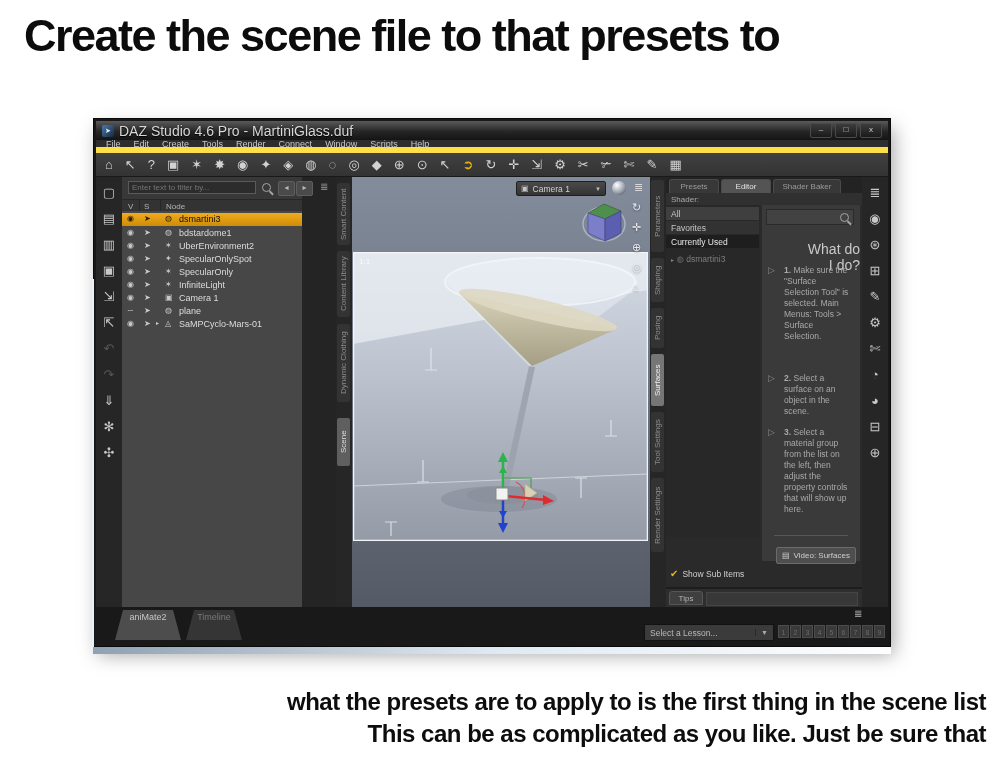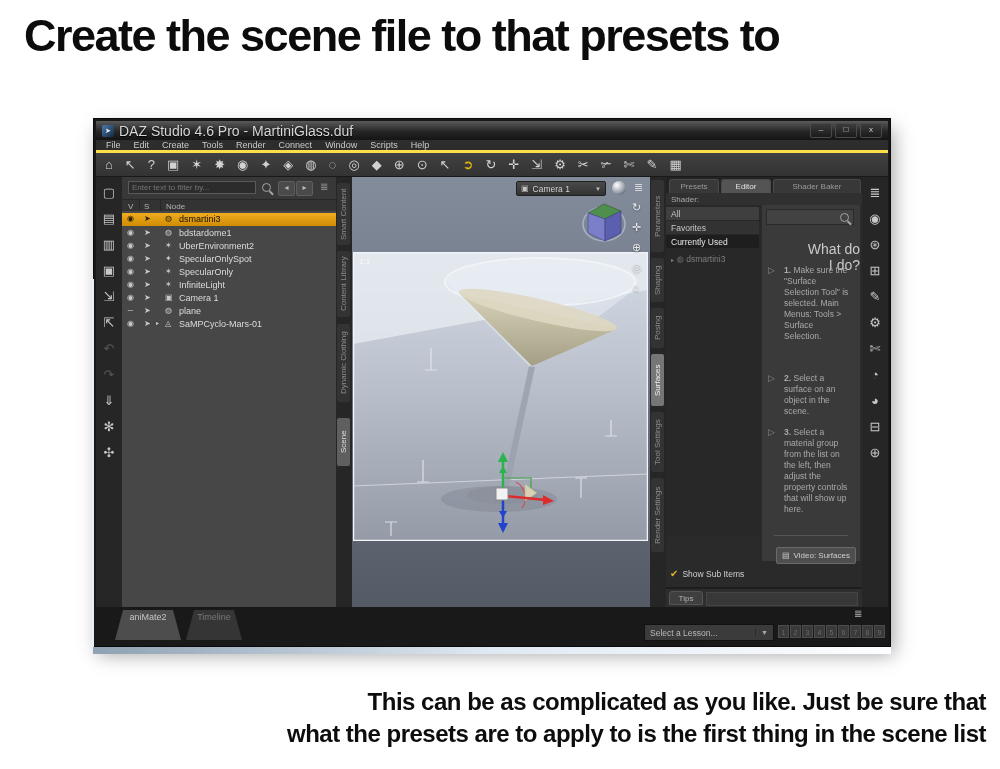--- a/index.html
+++ b/index.html
@@ -16,37 +16,37 @@
           box-shadow:0 0 0 1px #0a0a0a,4px 9px 18px rgba(0,0,0,.35);}
   .window::after{content:"";position:absolute;left:-3px;right:-3px;bottom:-8px;height:7px;
           background:linear-gradient(90deg,#8fa1b2,#dfe9f3 50%,#fdfeff);}
   .window::before{content:"";position:absolute;left:-4px;top:30%;bottom:-8px;width:2px;background:#e9eff6;}
 
   .titlebar{left:0;top:0;right:0;height:19px;background:linear-gradient(180deg,#5a5a5a,#262626 55%,#141414);display:flex;align-items:center;padding:0 6px;box-sizing:border-box;}
   .logo{width:12px;height:12px;border-radius:2px;background:linear-gradient(135deg,#4a7ab0,#15293d);color:#eaf2fa;font-size:7px;display:flex;align-items:center;justify-content:center;margin-right:5px;}
   .wtitle{font-size:14px;color:#d8d8d8;text-shadow:0 1px 1px #000;flex:1;}
   .wbtn{width:20px;height:13px;background:linear-gradient(180deg,#3c3c3c,#1a1a1a);border:1px solid #4a4a4a;border-radius:2px;color:#cfcfcf;font-size:8px;line-height:11px;text-align:center;margin-left:3px;}
 
-  .menubar{left:0;top:19px;right:0;height:13px;background:#2d2d2d;border-bottom:3px solid #fde047;display:flex;align-items:center;gap:13px;padding-left:10px;box-sizing:border-box;}
+  .menubar{left:0;top:19px;right:0;height:13px;background:#2d2d2d;border-bottom:6px solid #fde047;display:flex;align-items:center;gap:13px;padding-left:10px;box-sizing:border-box;}
   .menubar span{font-size:9px;color:#c9c9c9;}
 
   .toolbar{left:0;top:32px;right:0;height:24px;background:linear-gradient(180deg,#414141,#333);border-bottom:1px solid #191919;display:flex;align-items:center;gap:12px;padding-left:9px;box-sizing:border-box;}
   .toolbar span{font-size:13px;color:#d2d2d2;}
   .toolbar span:nth-child(17){color:#e7b50b;}
 
   .main{left:0;top:56px;right:0;height:430px;background:#242424;}
 
   
   .strip{width:26px;top:0;bottom:0;background:#262626;display:flex;flex-direction:column;align-items:center;gap:11px;padding-top:8px;box-sizing:border-box;}
   .strip span{font-size:13px;color:#c8c8c8;}
   .lstrip{left:0;}  .rstrip{right:0;width:26px;}
   .lstrip span:nth-child(7),.lstrip span:nth-child(8){color:#555;}
 
   
-  .scenepanel{left:26px;top:0;width:214px;bottom:0;background:#3c3c3c;}
+  .scenepanel{left:26px;top:0;width:180px;bottom:0;background:#3c3c3c;}
   .filterrow{left:0;top:0;right:0;height:22px;background:#383838;}
   .filterinput{position:absolute;left:6px;top:4px;width:128px;height:13px;background:#2c2c2c;border:1px solid #5a5a5a;color:#8f8f8f;font-size:8px;padding:0 3px;box-sizing:border-box;}
   .mag{width:7px;height:7px;border:1.5px solid #a5a5a5;border-radius:50%;position:absolute;}
   .mag::after{content:"";position:absolute;width:5px;height:1.5px;background:#a5a5a5;transform:rotate(45deg);right:-4px;bottom:-2px;}
   .navbtn{position:absolute;top:4px;width:15px;height:13px;background:#4a4a4a;border:1px solid #5e5e5e;border-radius:2px;color:#b9b9b9;font-size:8px;text-align:center;line-height:12px;}
   .shead{left:0;top:22px;right:0;height:12px;background:#333;border-top:1px solid #272727;border-bottom:1px solid #272727;color:#b5b5b5;font-size:8px;}
   .shead b{position:absolute;top:2px;font-weight:400;}
   .srows{left:0;top:34px;right:0;bottom:0;background:#474747;}
   .srow{position:absolute;left:0;right:0;height:13px;color:#dcdcdc;font-size:9px;}
   .srow .c{position:absolute;top:1px;font-size:8px;color:#c9c9c9;}
@@ -339,21 +339,21 @@
         <div class="vtab" style="left:0;top:130px;height:42px;">Posing</div>
         <div class="vtab on" style="left:0;top:176px;height:54px;">Surfaces</div>
         <div class="vtab" style="left:0;top:234px;height:62px;">Tool Settings</div>
         <div class="vtab" style="left:0;top:300px;height:76px;">Render Settings</div>
       </div>
 
       <div class="ab rpanel">
         <div class="ptabs">
           <div class="ptab" style="left:3px;width:50px;">Presets</div>
           <div class="ptab on" style="left:55px;width:50px;">Editor</div>
-          <div class="ptab" style="left:107px;width:88px;">Shader Baker</div>
+          <div class="ptab" style="left:107px;width:68px;">Shader Baker</div>
         </div>
         <div class="shaderrow">Shader:</div>
 
         <div class="plist">
           <div class="plitem" style="top:2px;background:#3f3f3f;">All</div>
           <div class="plitem" style="top:16px;background:#323232;">Favorites</div>
           <div class="plitem" style="top:30px;background:#1e1e1e;color:#e6e6e6;">Currently Used</div>
           <div class="plitem" style="top:47px;color:#7e7e7e;">
             <span style="font-size:6px;">▸</span>
             <span style="color:#6e6e6e;">◍</span>
@@ -427,16 +427,16 @@
           <span>5</span>
           <span>6</span>
           <span>7</span>
           <span>8</span>
           <span>9</span>
         </div>
     </div>
   </div>
 
   <div class="ab caption">
+    <div>what the presets are to apply to is the first thing in the scene list</div>
     <div>This can be as complicated as you like. Just be sure that</div>
-    <div>what the presets are to apply to is the first thing in the scene list</div>
   </div>
 </div>
 
 </body></html>

